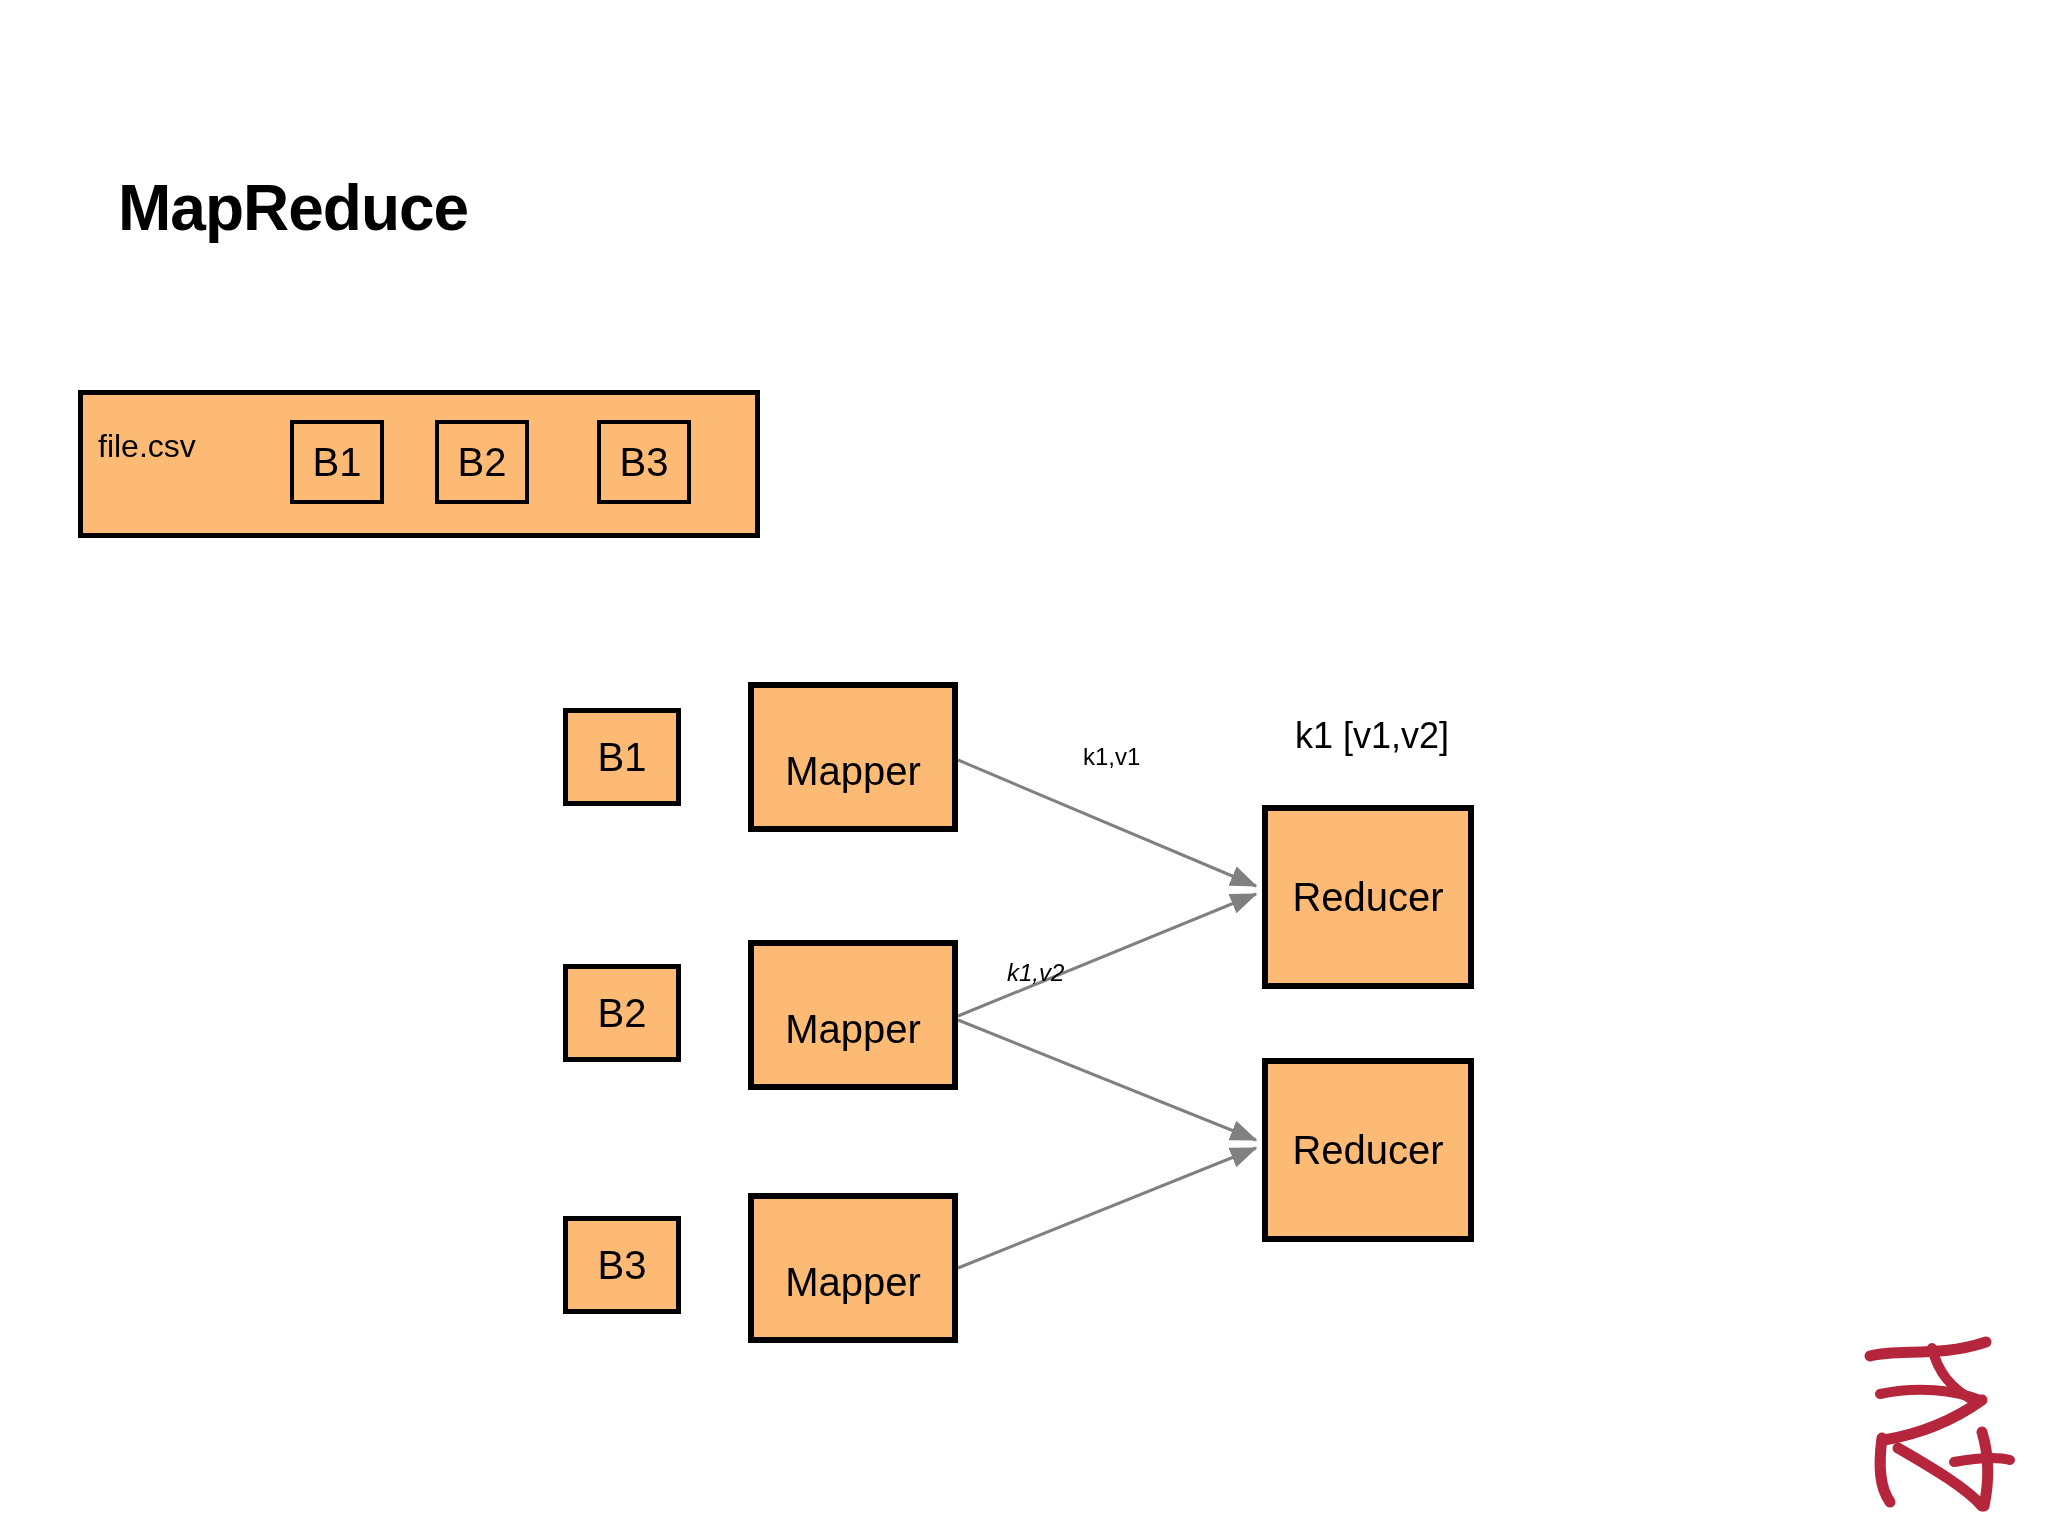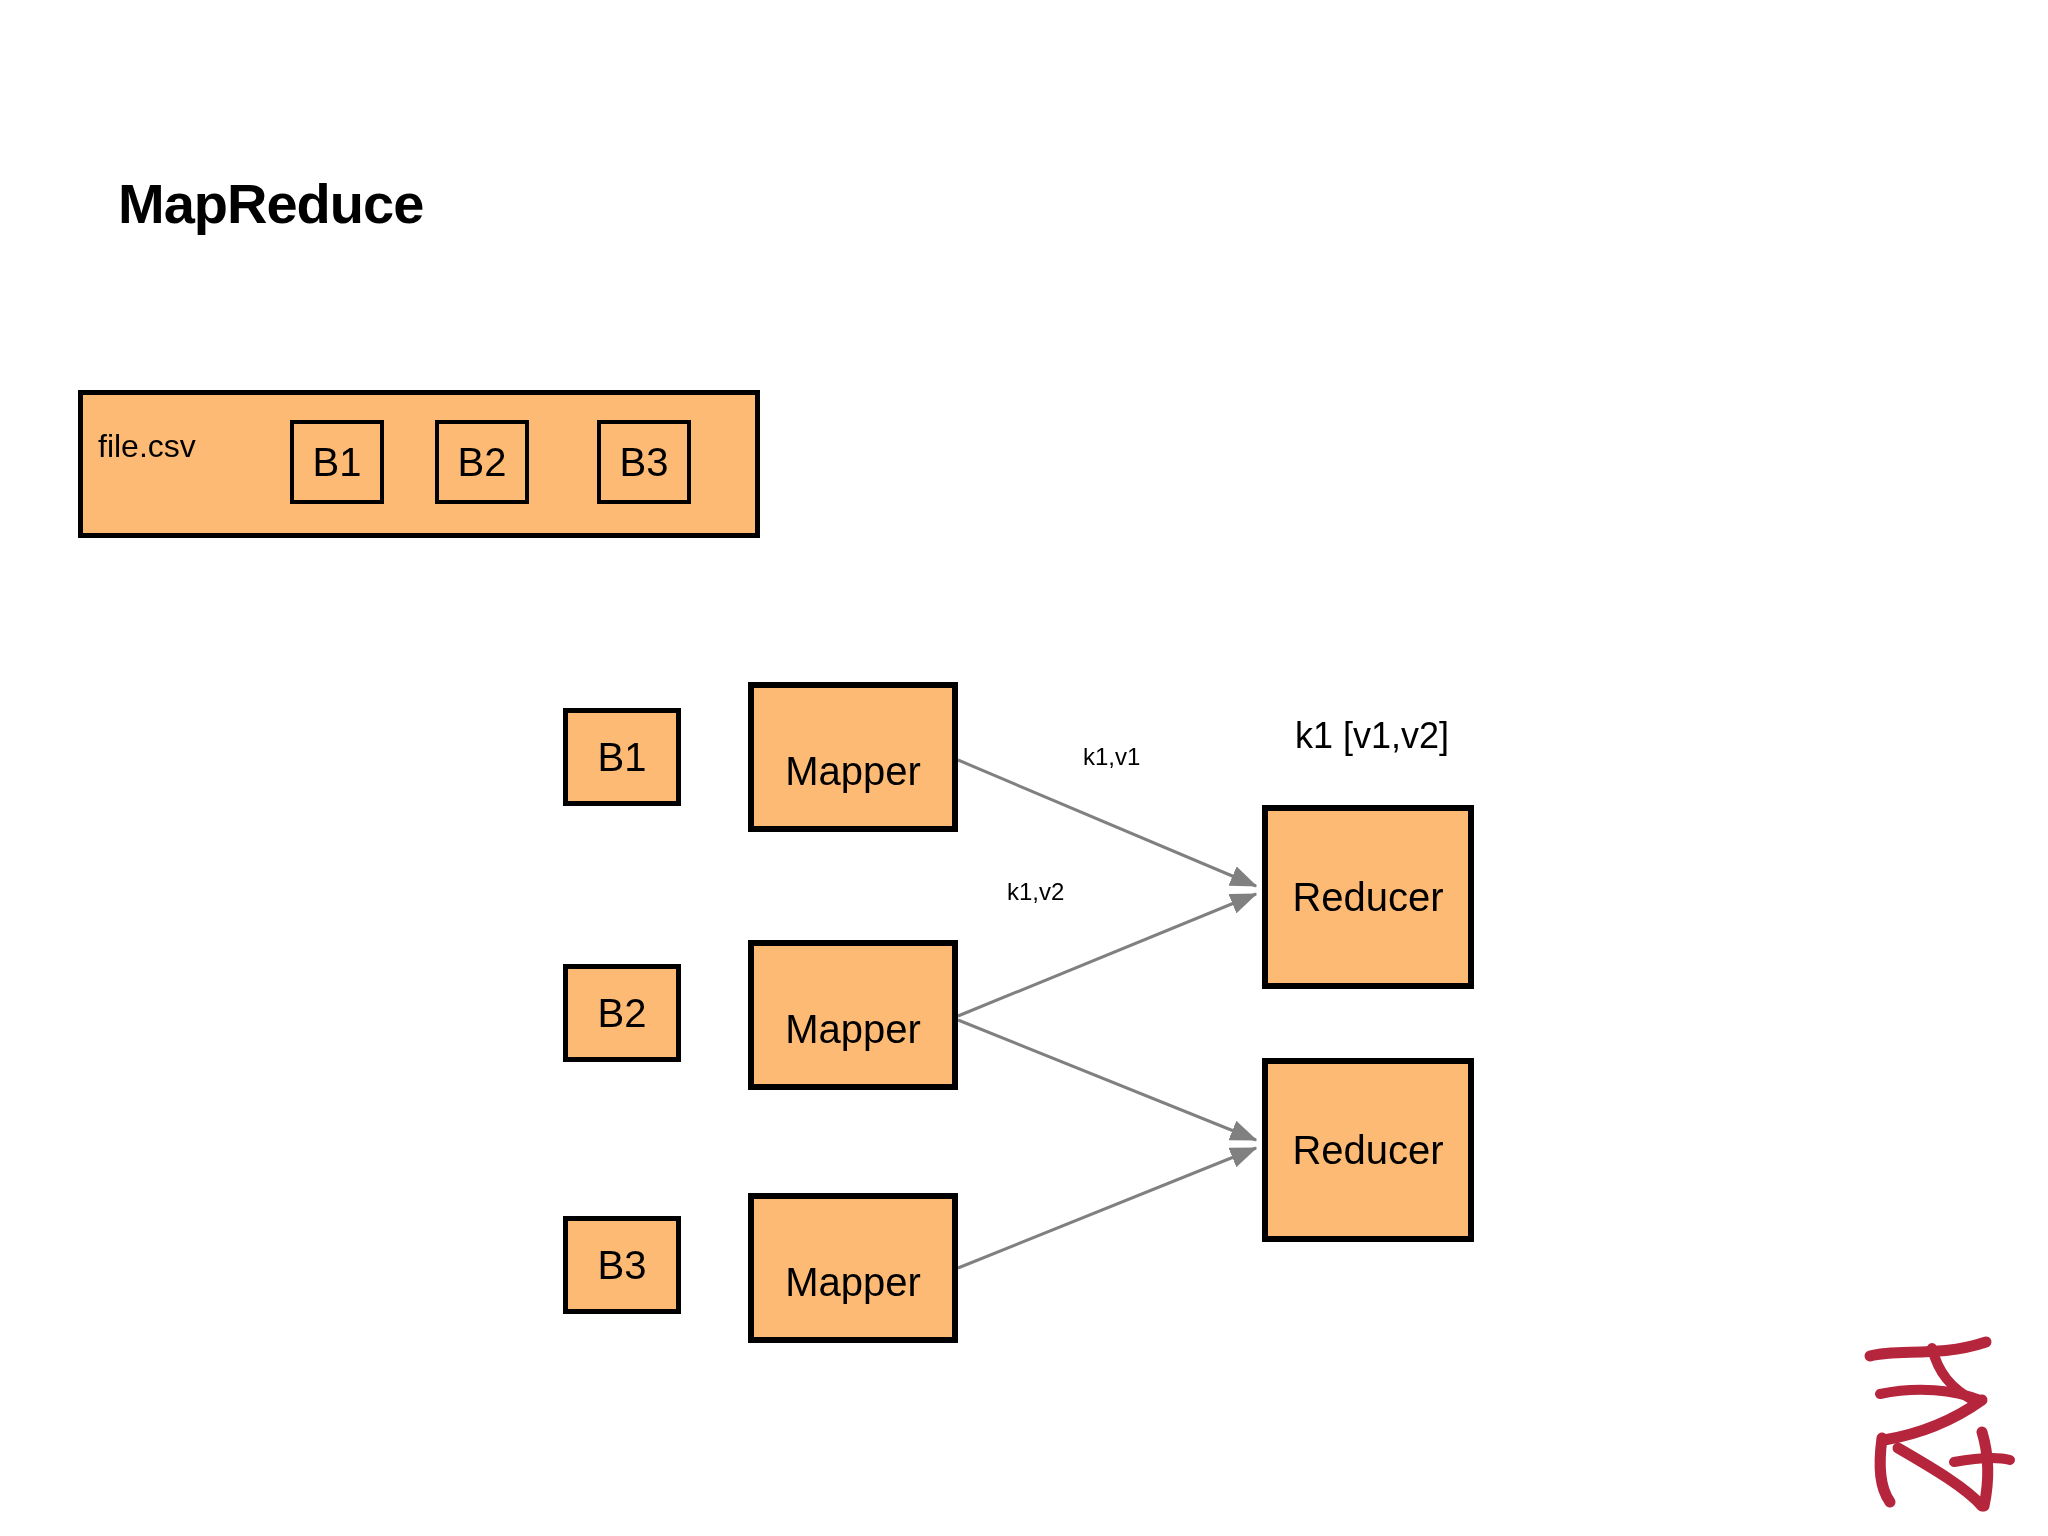--- a/index.html
+++ b/index.html
@@ -15,21 +15,21 @@
     overflow: hidden;
     font-family: "Liberation Sans", sans-serif;
     color: #000000;
   }
 
   
   #slide-title {
     position: absolute;
     left: 118px;
     top: 176px;
-    font-size: 56px;
+    font-size: 64px;
     font-weight: bold;
     letter-spacing: -1px;
     line-height: 1;
     color: #000000;
     white-space: nowrap;
   }
 
   
   .box {
     position: absolute;
@@ -106,21 +106,21 @@
 
   
   .edge-label {
     position: absolute;
     font-size: 24px;
     line-height: 1;
     white-space: nowrap;
     color: #000000;
   }
   #edge-label-0 { left: 1083px; top: 745px; }
-  #edge-label-1 { left: 1007px; top: 880px; }
+  #edge-label-1 { left: 1007px; top: 961px; font-style: italic; }
   #group-label-0 { left: 1295px; top: 718px; font-size: 36px; }
 
   
   #edge-layer {
     position: absolute;
     left: 0;
     top: 0;
     width: 2048px;
     height: 1536px;
     pointer-events: none;

